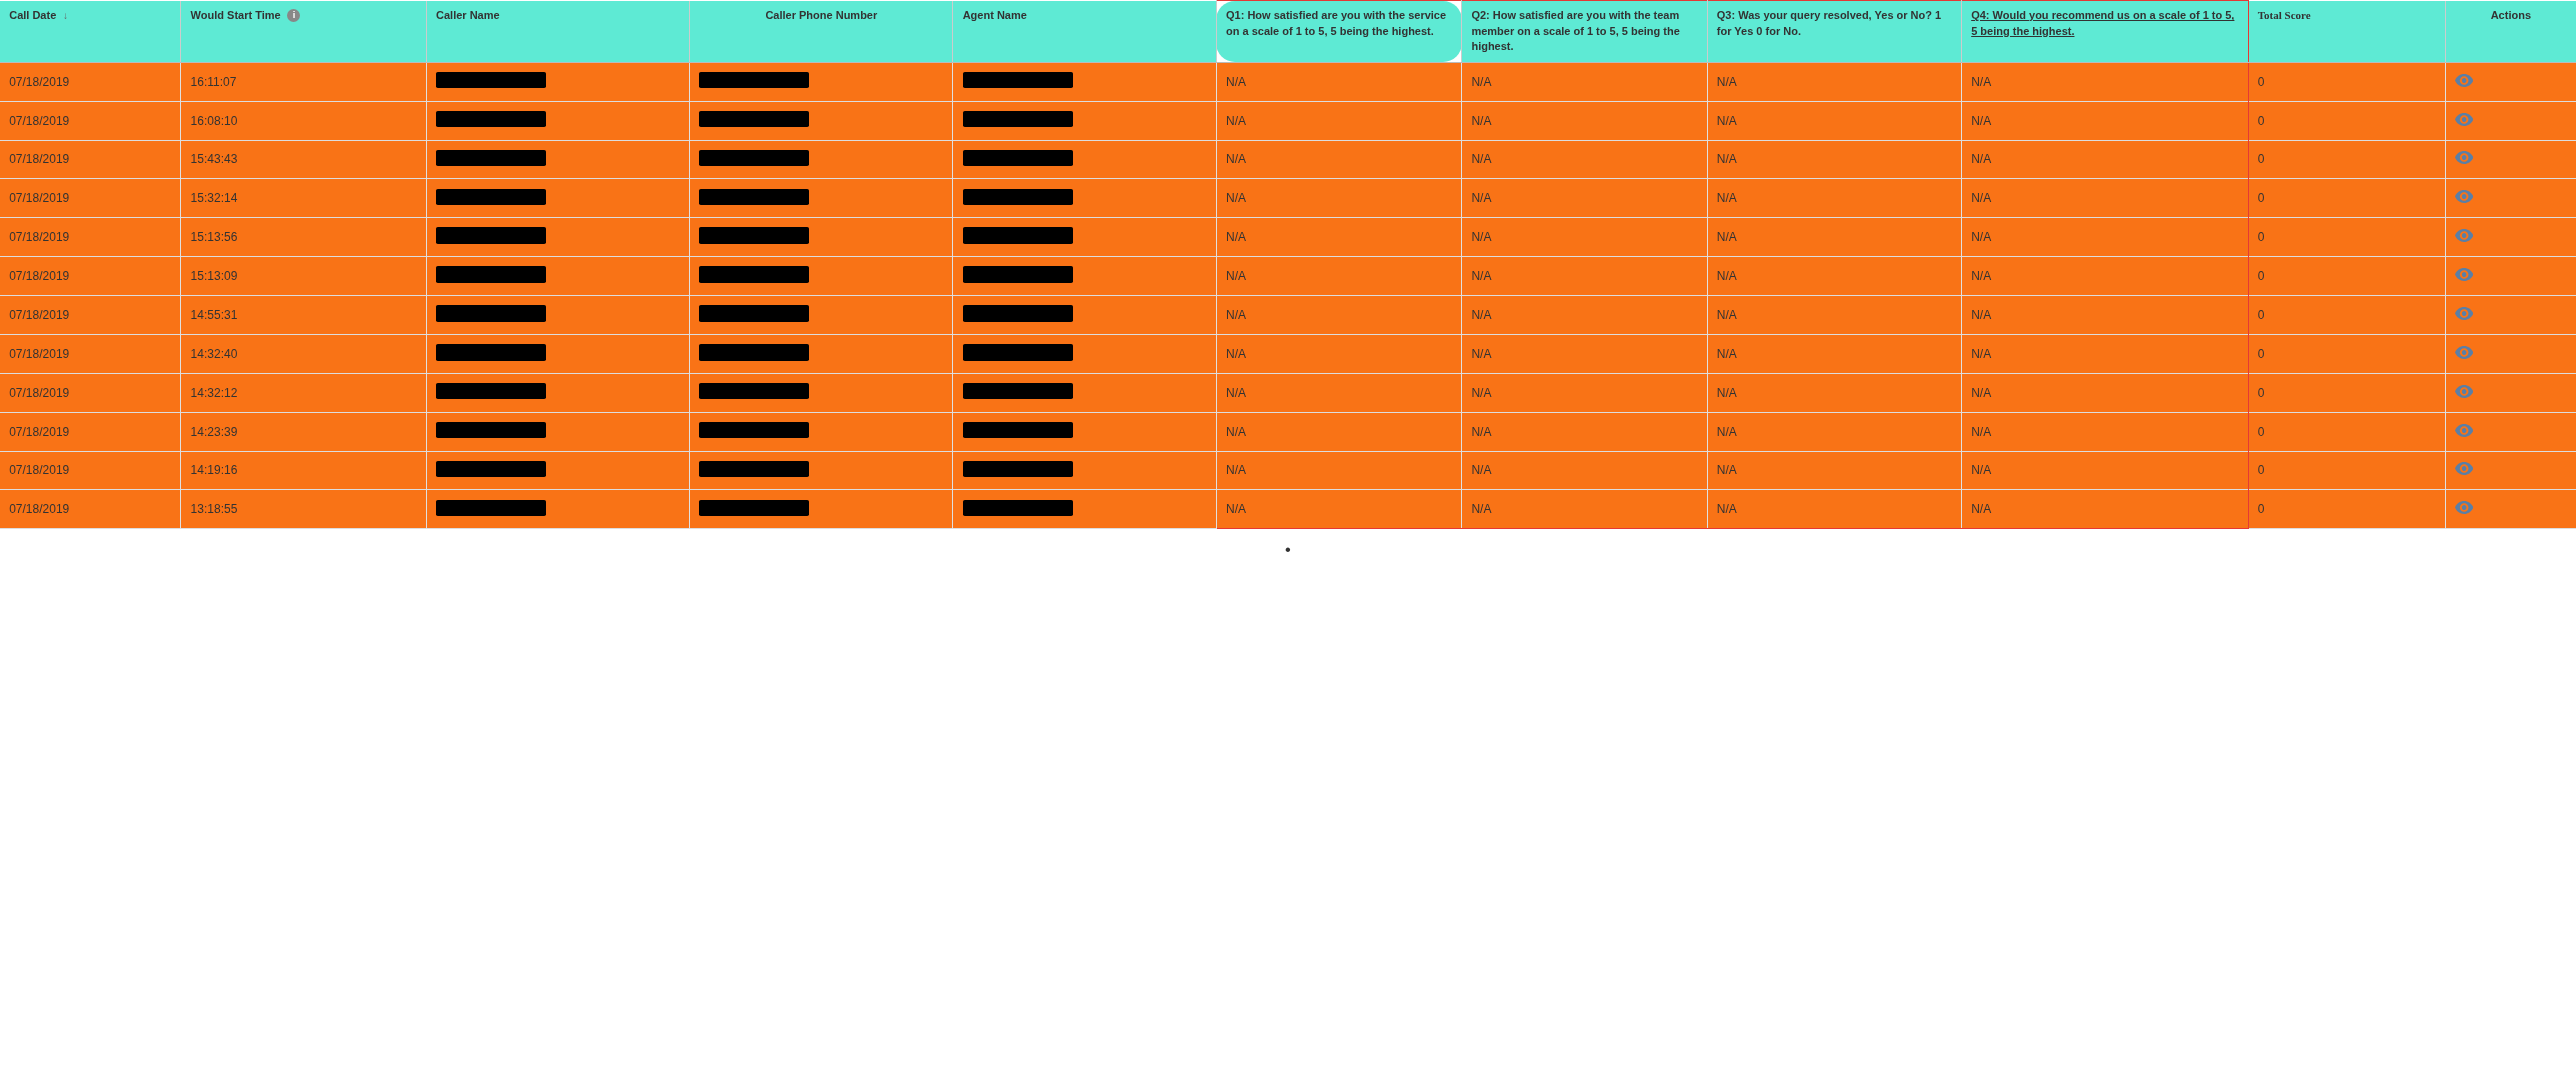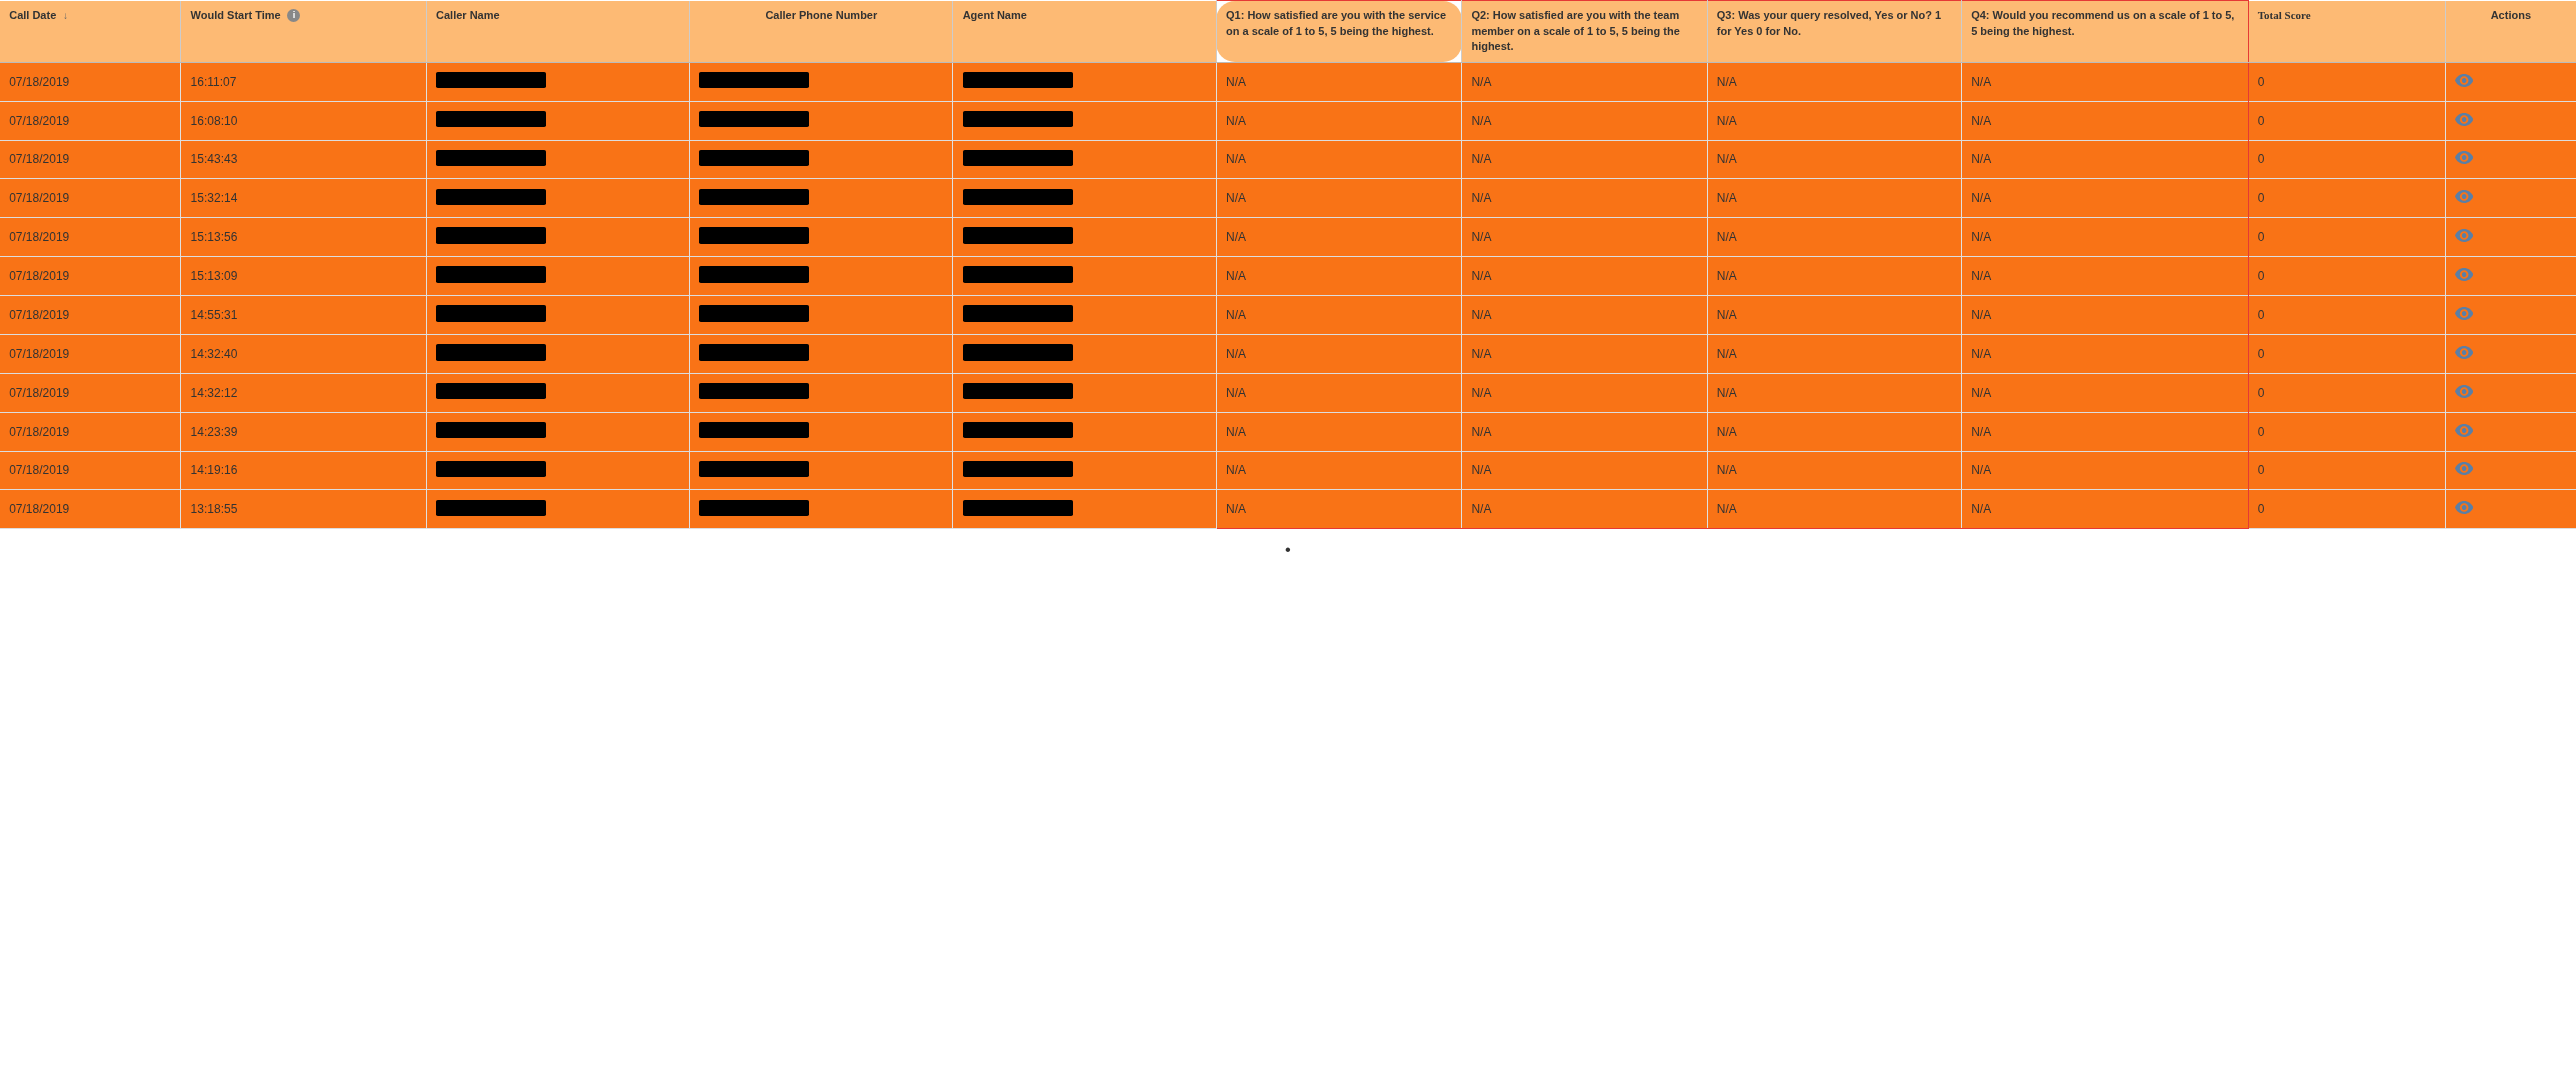--- a/index.html
+++ b/index.html
@@ -20,21 +20,21 @@
       overflow-x: auto;
     }
 
     table {
       width: 100%;
       border-collapse: collapse;
       table-layout: fixed;
     }
 
     thead tr {
-      background-color: #fdba74;
+      background-color: #5eead4;
       padding-left: 36px;
     }
 
     thead th {
       padding: 7.3px 9.2px;
       text-align: left;
       font-weight: 600;
       font-size: 11px;
       color: #333;
       border-right: 0.9px solid #ccc;
@@ -67,21 +67,21 @@
     }
 
     .col-call-date { width: 101px; }
     .col-call-start { width: 137px; }
     .col-caller-name { width: 147px; }
     .col-caller-phone { width: 147px; text-align: center; }
     .col-agent-name { width: 147px; }
     .col-q1 { width: 137px; }
     .col-q2 { width: 137px; margin-top: 25px; }
     .col-q3 { width: 142px; }
-    .col-q4 { width: 160px; }
+    .col-q4 { width: 160px; text-decoration: underline; }
     .col-total { width: 110px; font-family: Liberation Serif, serif; }
     .col-actions { width: 73px; }
 
     .sort-icon {
       display: inline-block;
       margin-left: 3.7px;
       font-size: 10px;
       color: #666;
     }
 

